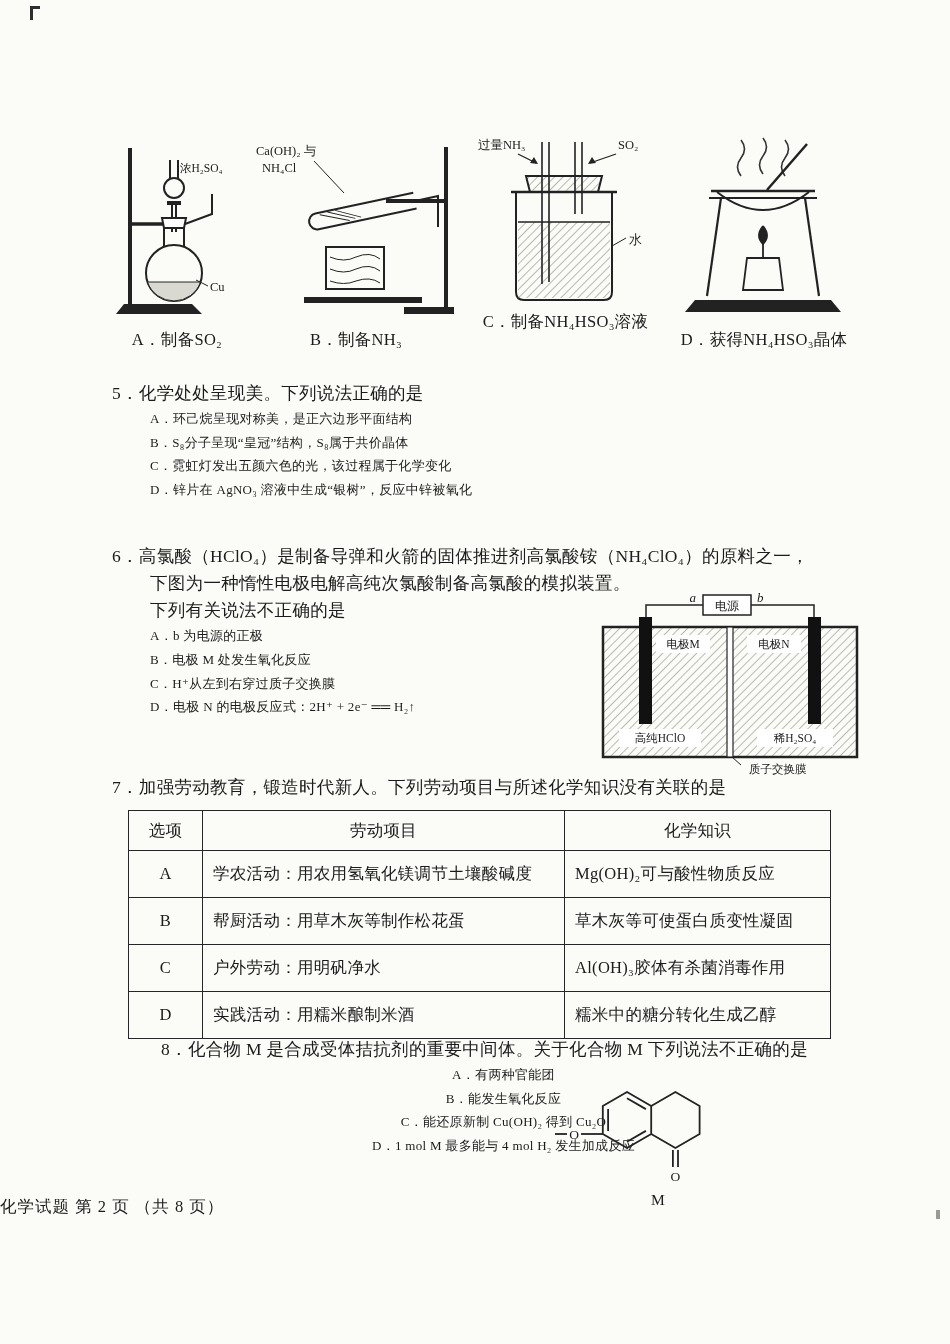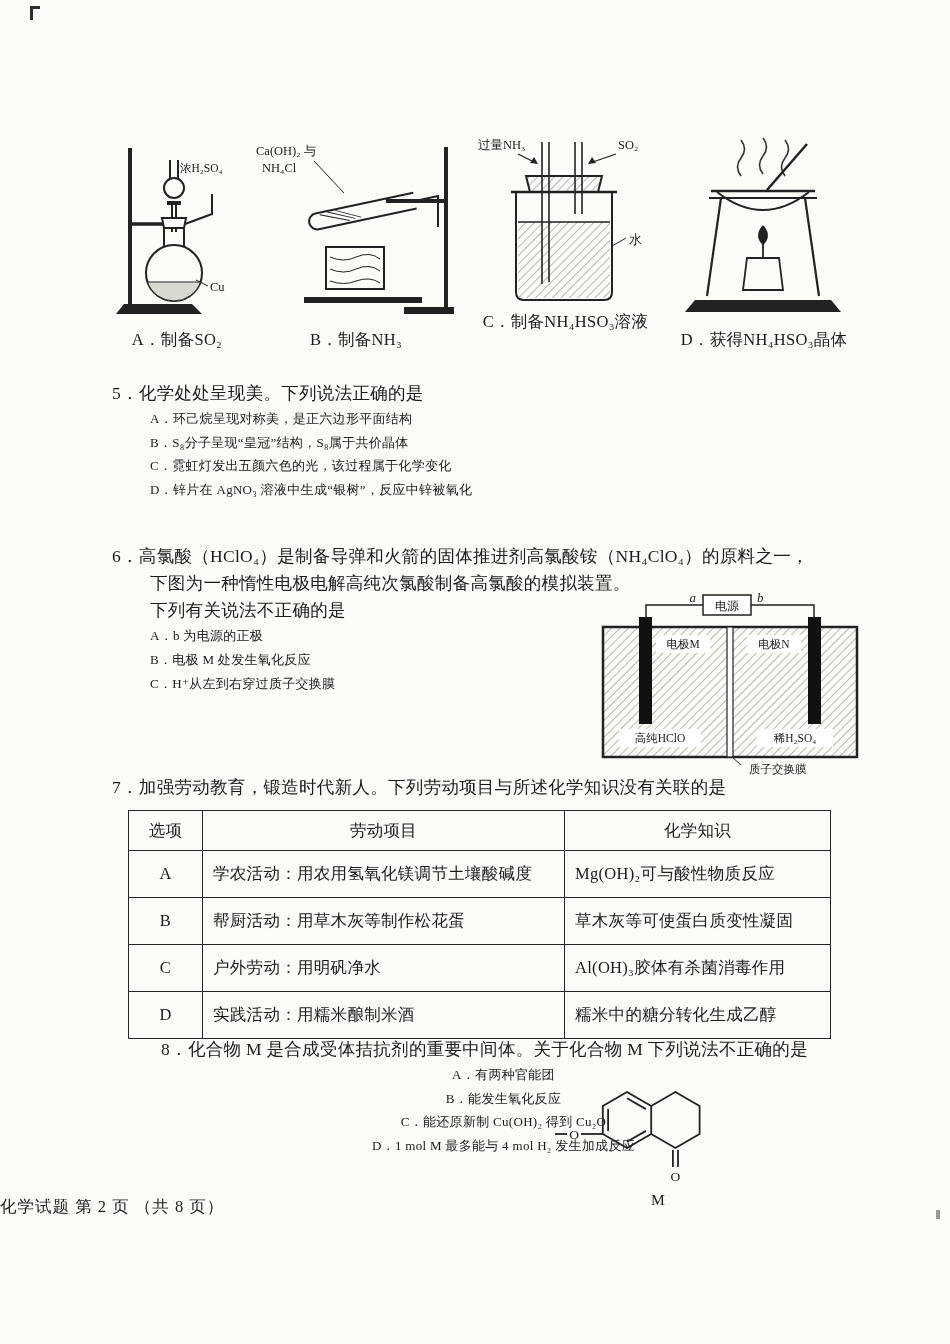--- a/index.html
+++ b/index.html
@@ -196,20 +196,21 @@
 </section>
 
 <section class="q6">
   <div class="q6-body">
     <div class="stem">6．高氯酸（HClO₄）是制备导弹和火箭的固体推进剂高氯酸铵（NH₄ClO₄）的原料之一，</div>
     <div class="stem cont">下图为一种惰性电极电解高纯次氯酸制备高氯酸的模拟装置。</div>
     <div class="stem cont">下列有关说法不正确的是</div>
     <div class="opt">A．b 为电源的正极</div>
     <div class="opt">B．电极 M 处发生氧化反应</div>
     <div class="opt">C．H⁺从左到右穿过质子交换膜</div>
+    <div class="opt">D．电极 N 的电极反应式：2H⁺ + 2e⁻ ══ H₂↑</div>
 
     <div class="cell-diagram">
       <svg width="262" height="188" viewBox="0 0 262 188">
         <defs>
           <pattern id="hatchE" width="6" height="6" patternUnits="userSpaceOnUse" patternTransform="rotate(45)">
             <line x1="0" y1="0" x2="0" y2="6" stroke="#8f8f88" stroke-width="1.2"></line>
           </pattern>
         </defs>
         <g stroke="#222" stroke-width="1.5" fill="none">
           <polyline points="47,38 47,16 104,16"></polyline>

